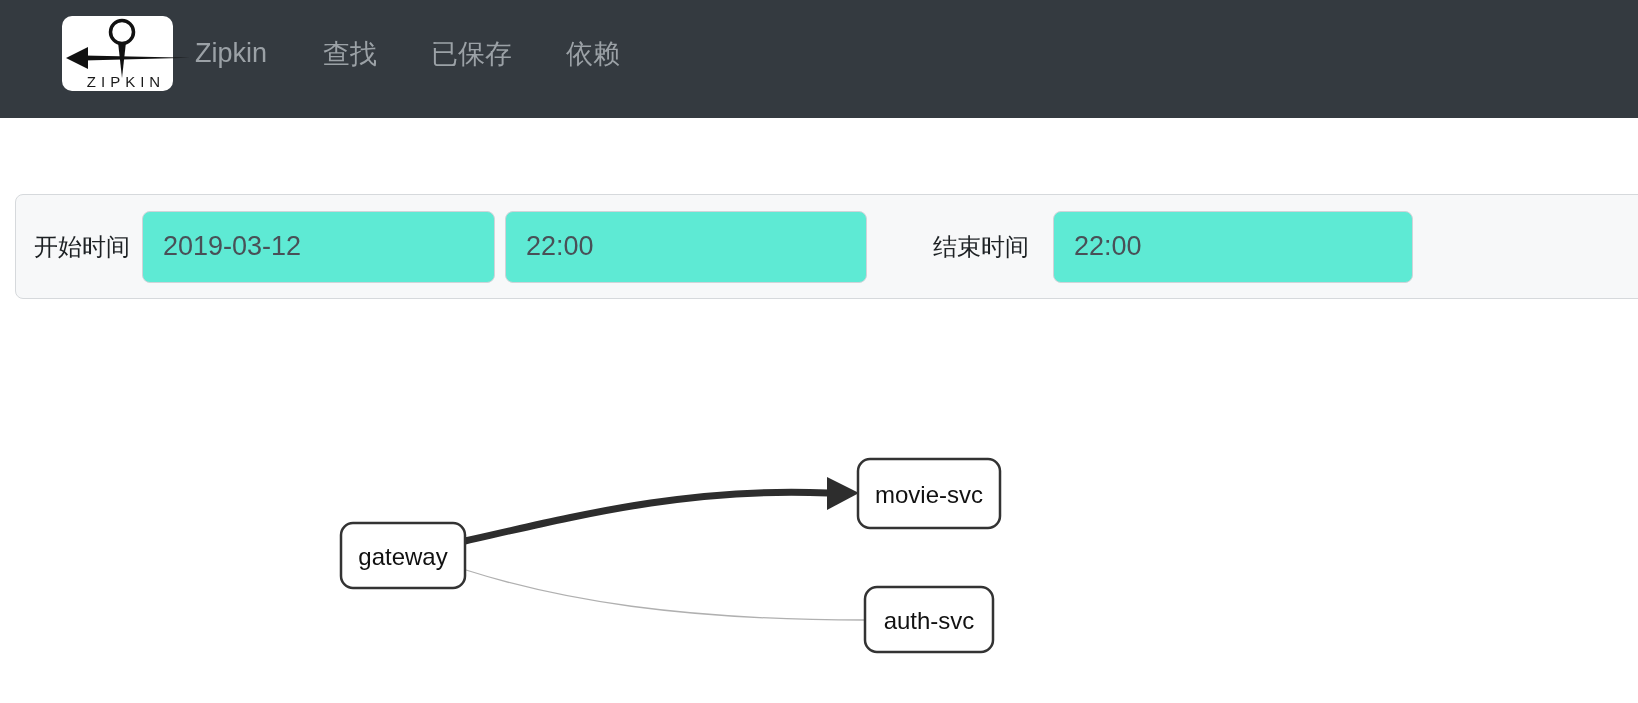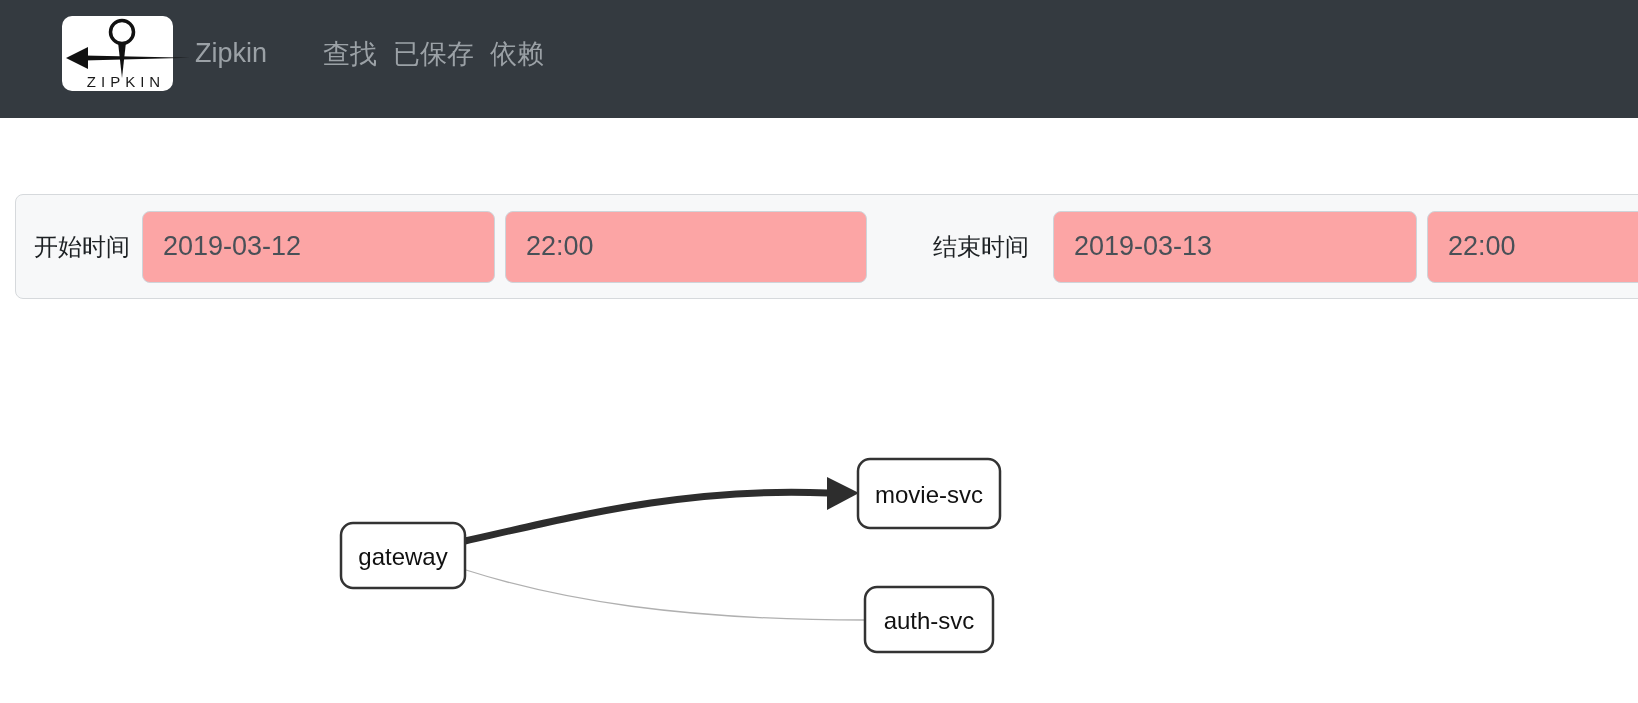--- a/index.html
+++ b/index.html
@@ -35,21 +35,21 @@
     font-size: 27px;
     margin-left: 22px;
     cursor: pointer;
     white-space: nowrap;
   }
   .nav-items {
     display: flex;
     list-style: none;
     margin: 0 0 0 56px;
     padding: 0;
-    gap: 16px;
+    gap: 54px;
   }
   .nav-item {
     color: #9ba1a6;
     font-size: 27px;
     font-weight: 500;
     cursor: pointer;
     white-space: nowrap;
   }
 
   
@@ -68,21 +68,21 @@
     font-size: 24px;
     color: #1d2124;
     white-space: nowrap;
   }
   .lbl-start { margin-right: 12px; }
   .lbl-end   { margin-left: 66px; margin-right: 24px; }
   .fi {
     height: 72px;
     border: 1px solid #cfd4d9;
     border-radius: 8px;
-    background: #fca5a5;
+    background: #5eead4;
     font-size: 27px;
     color: #495057;
     padding: 0 20px;
     font-family: "Liberation Sans", sans-serif;
     outline: none;
   }
   .w-date1 { width: 353px; margin-right: 10px; }
   .w-time1 { width: 362px; }
   .w-date2 { width: 364px; margin-right: 10px; }
   .w-time2 { width: 360px; }
@@ -131,21 +131,20 @@
     <li class="nav-item">已保存</li>
     <li class="nav-item">依赖</li>
   </ul>
 </header>
 
 <section class="filterbar">
   <span class="filter-label lbl-start">开始时间</span>
   <input class="fi w-date1" type="text" value="2019-03-12" style="">
   <input class="fi w-time1" type="text" value="22:00" style="">
   <span class="filter-label lbl-end">结束时间</span>
-  <input class="fi w-date2" type="text" value="2019-03-13" style="">
   <input class="fi w-time2" type="text" value="22:00" style="">
 </section>
 
 <svg class="graph-svg" viewBox="0 0 1638 703">
 
   <path class="edge" d="M 466 570 C 560 600, 680 620, 865 620" fill="none" stroke-width="1.3" stroke="#b0b0b0"></path>
 
   <path class="edge" d="M 465 541 C 580 515, 690 487, 828 493" fill="none" stroke-width="7" stroke-linecap="round" stroke="#2d2d2d"></path>
   <polygon points="827,477 859,493 827,510" fill="#2d2d2d"></polygon>
 

